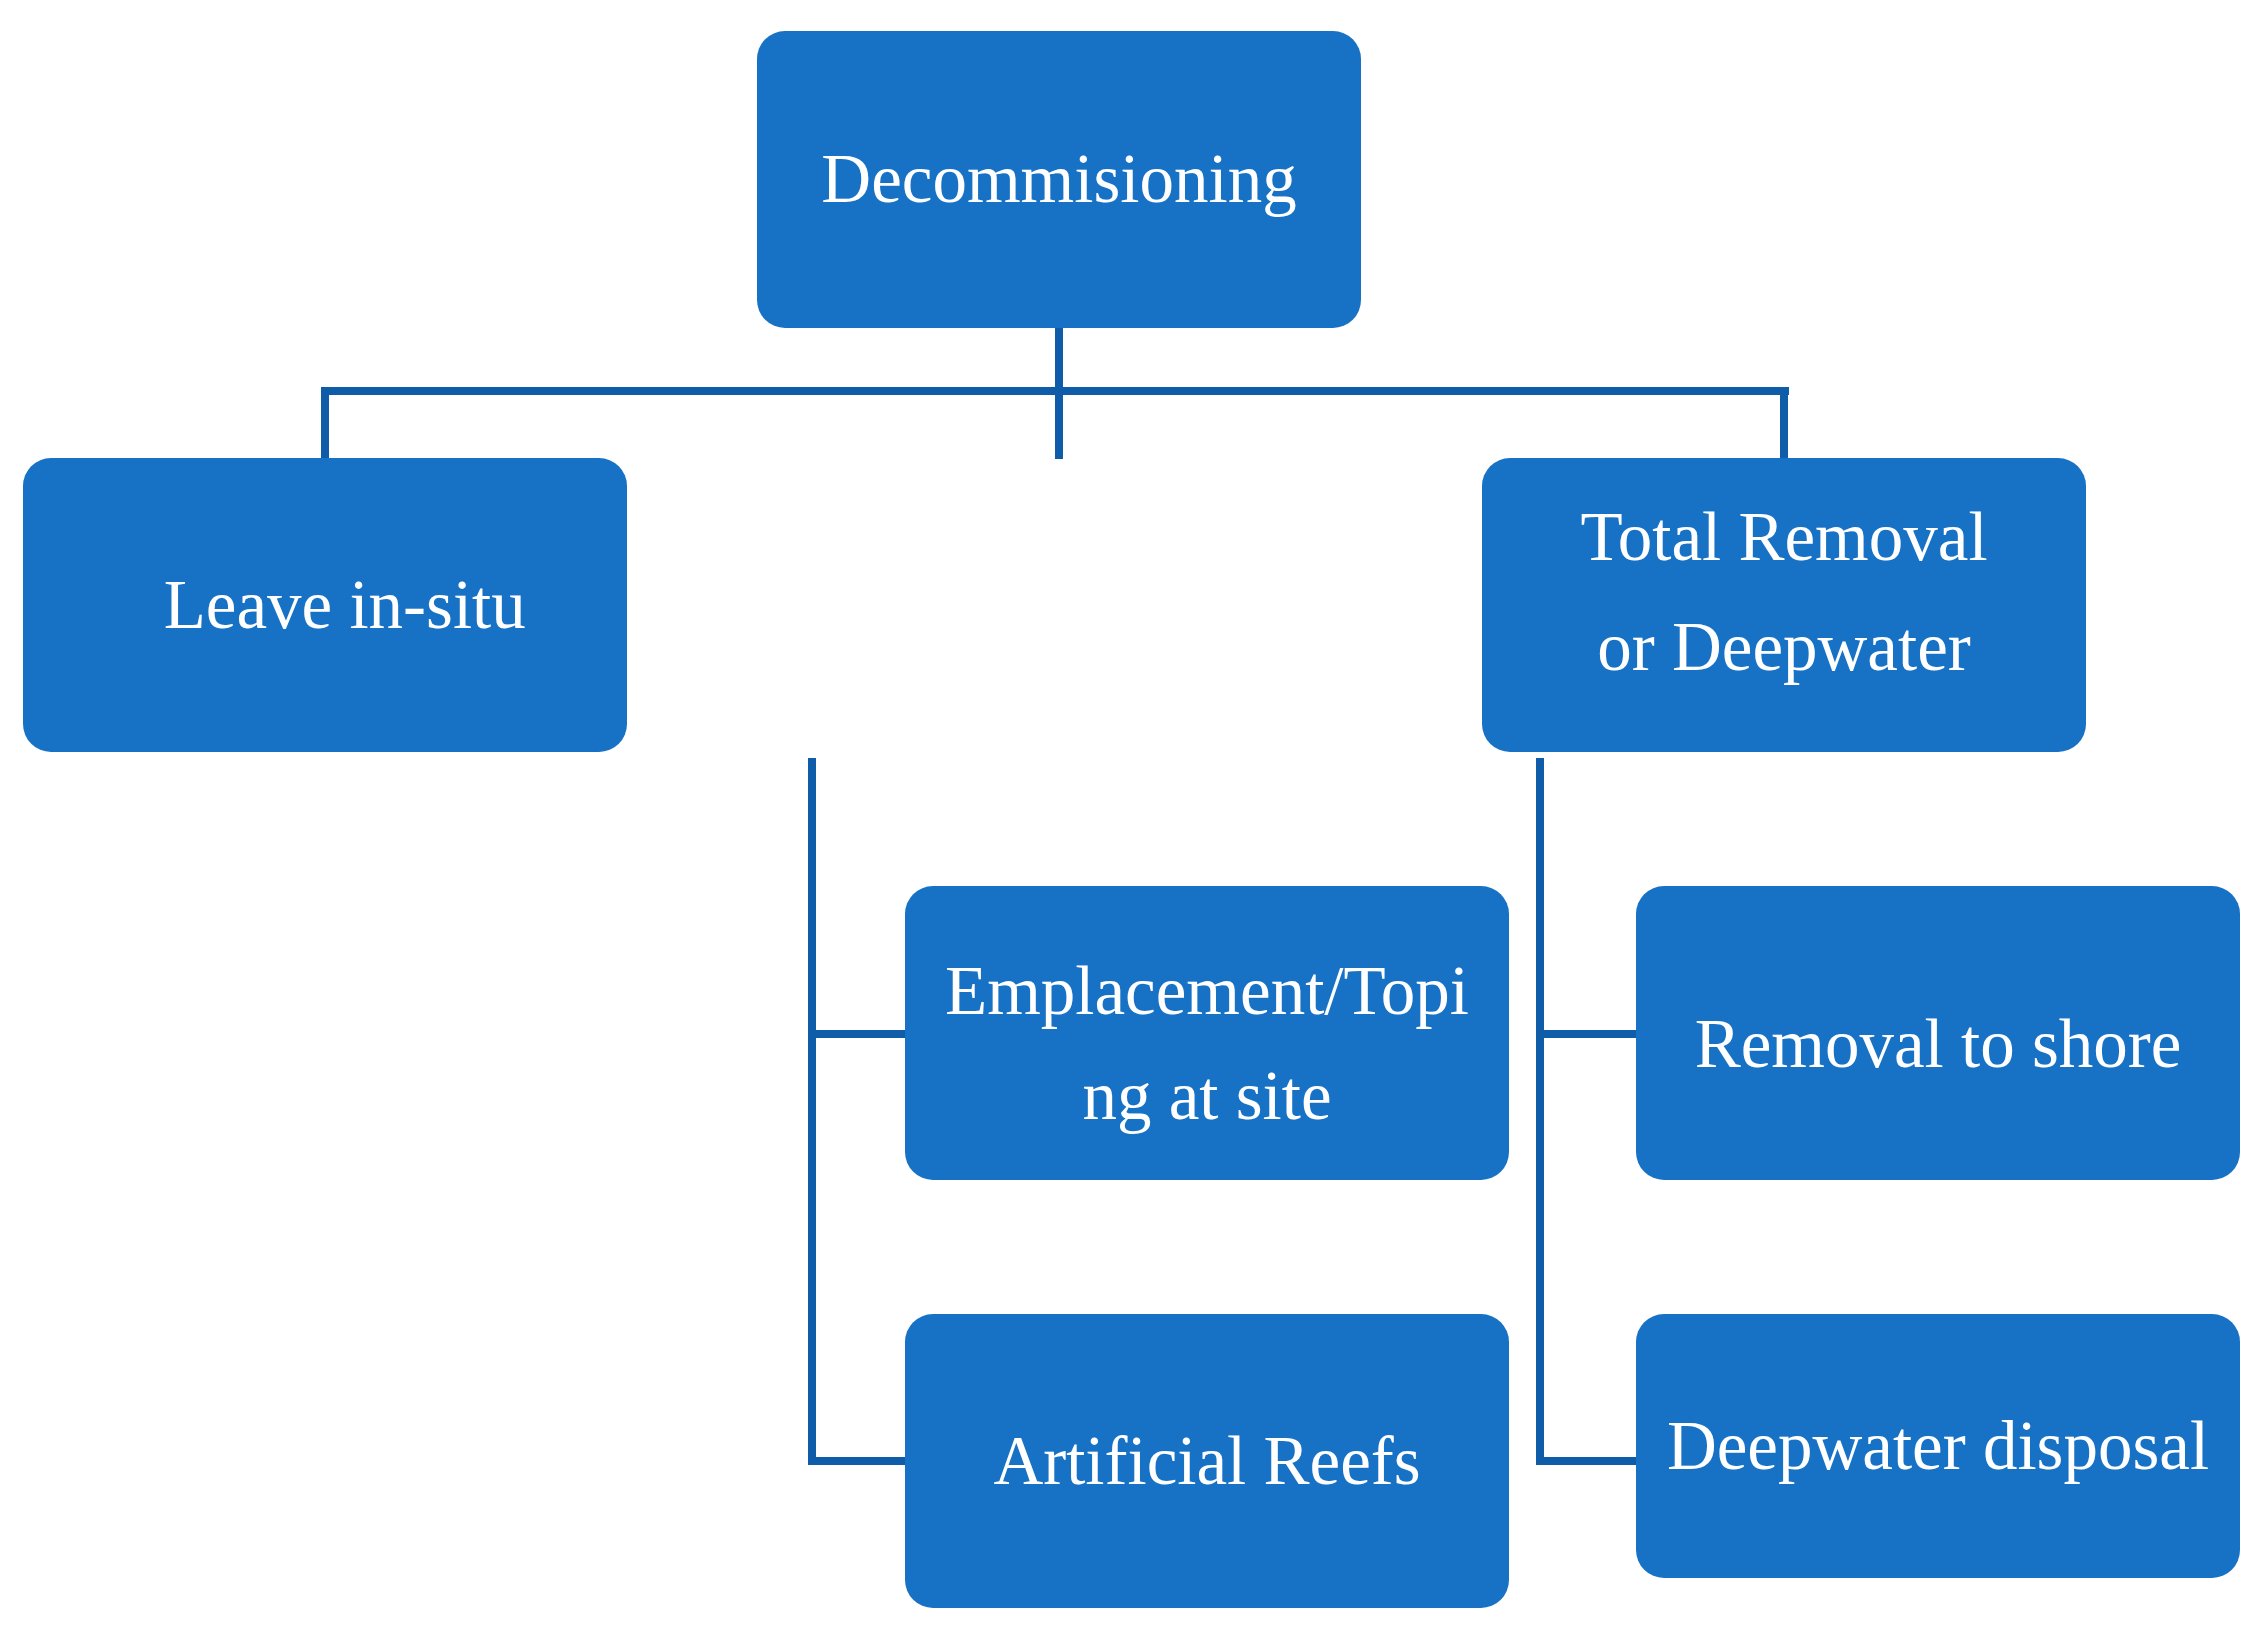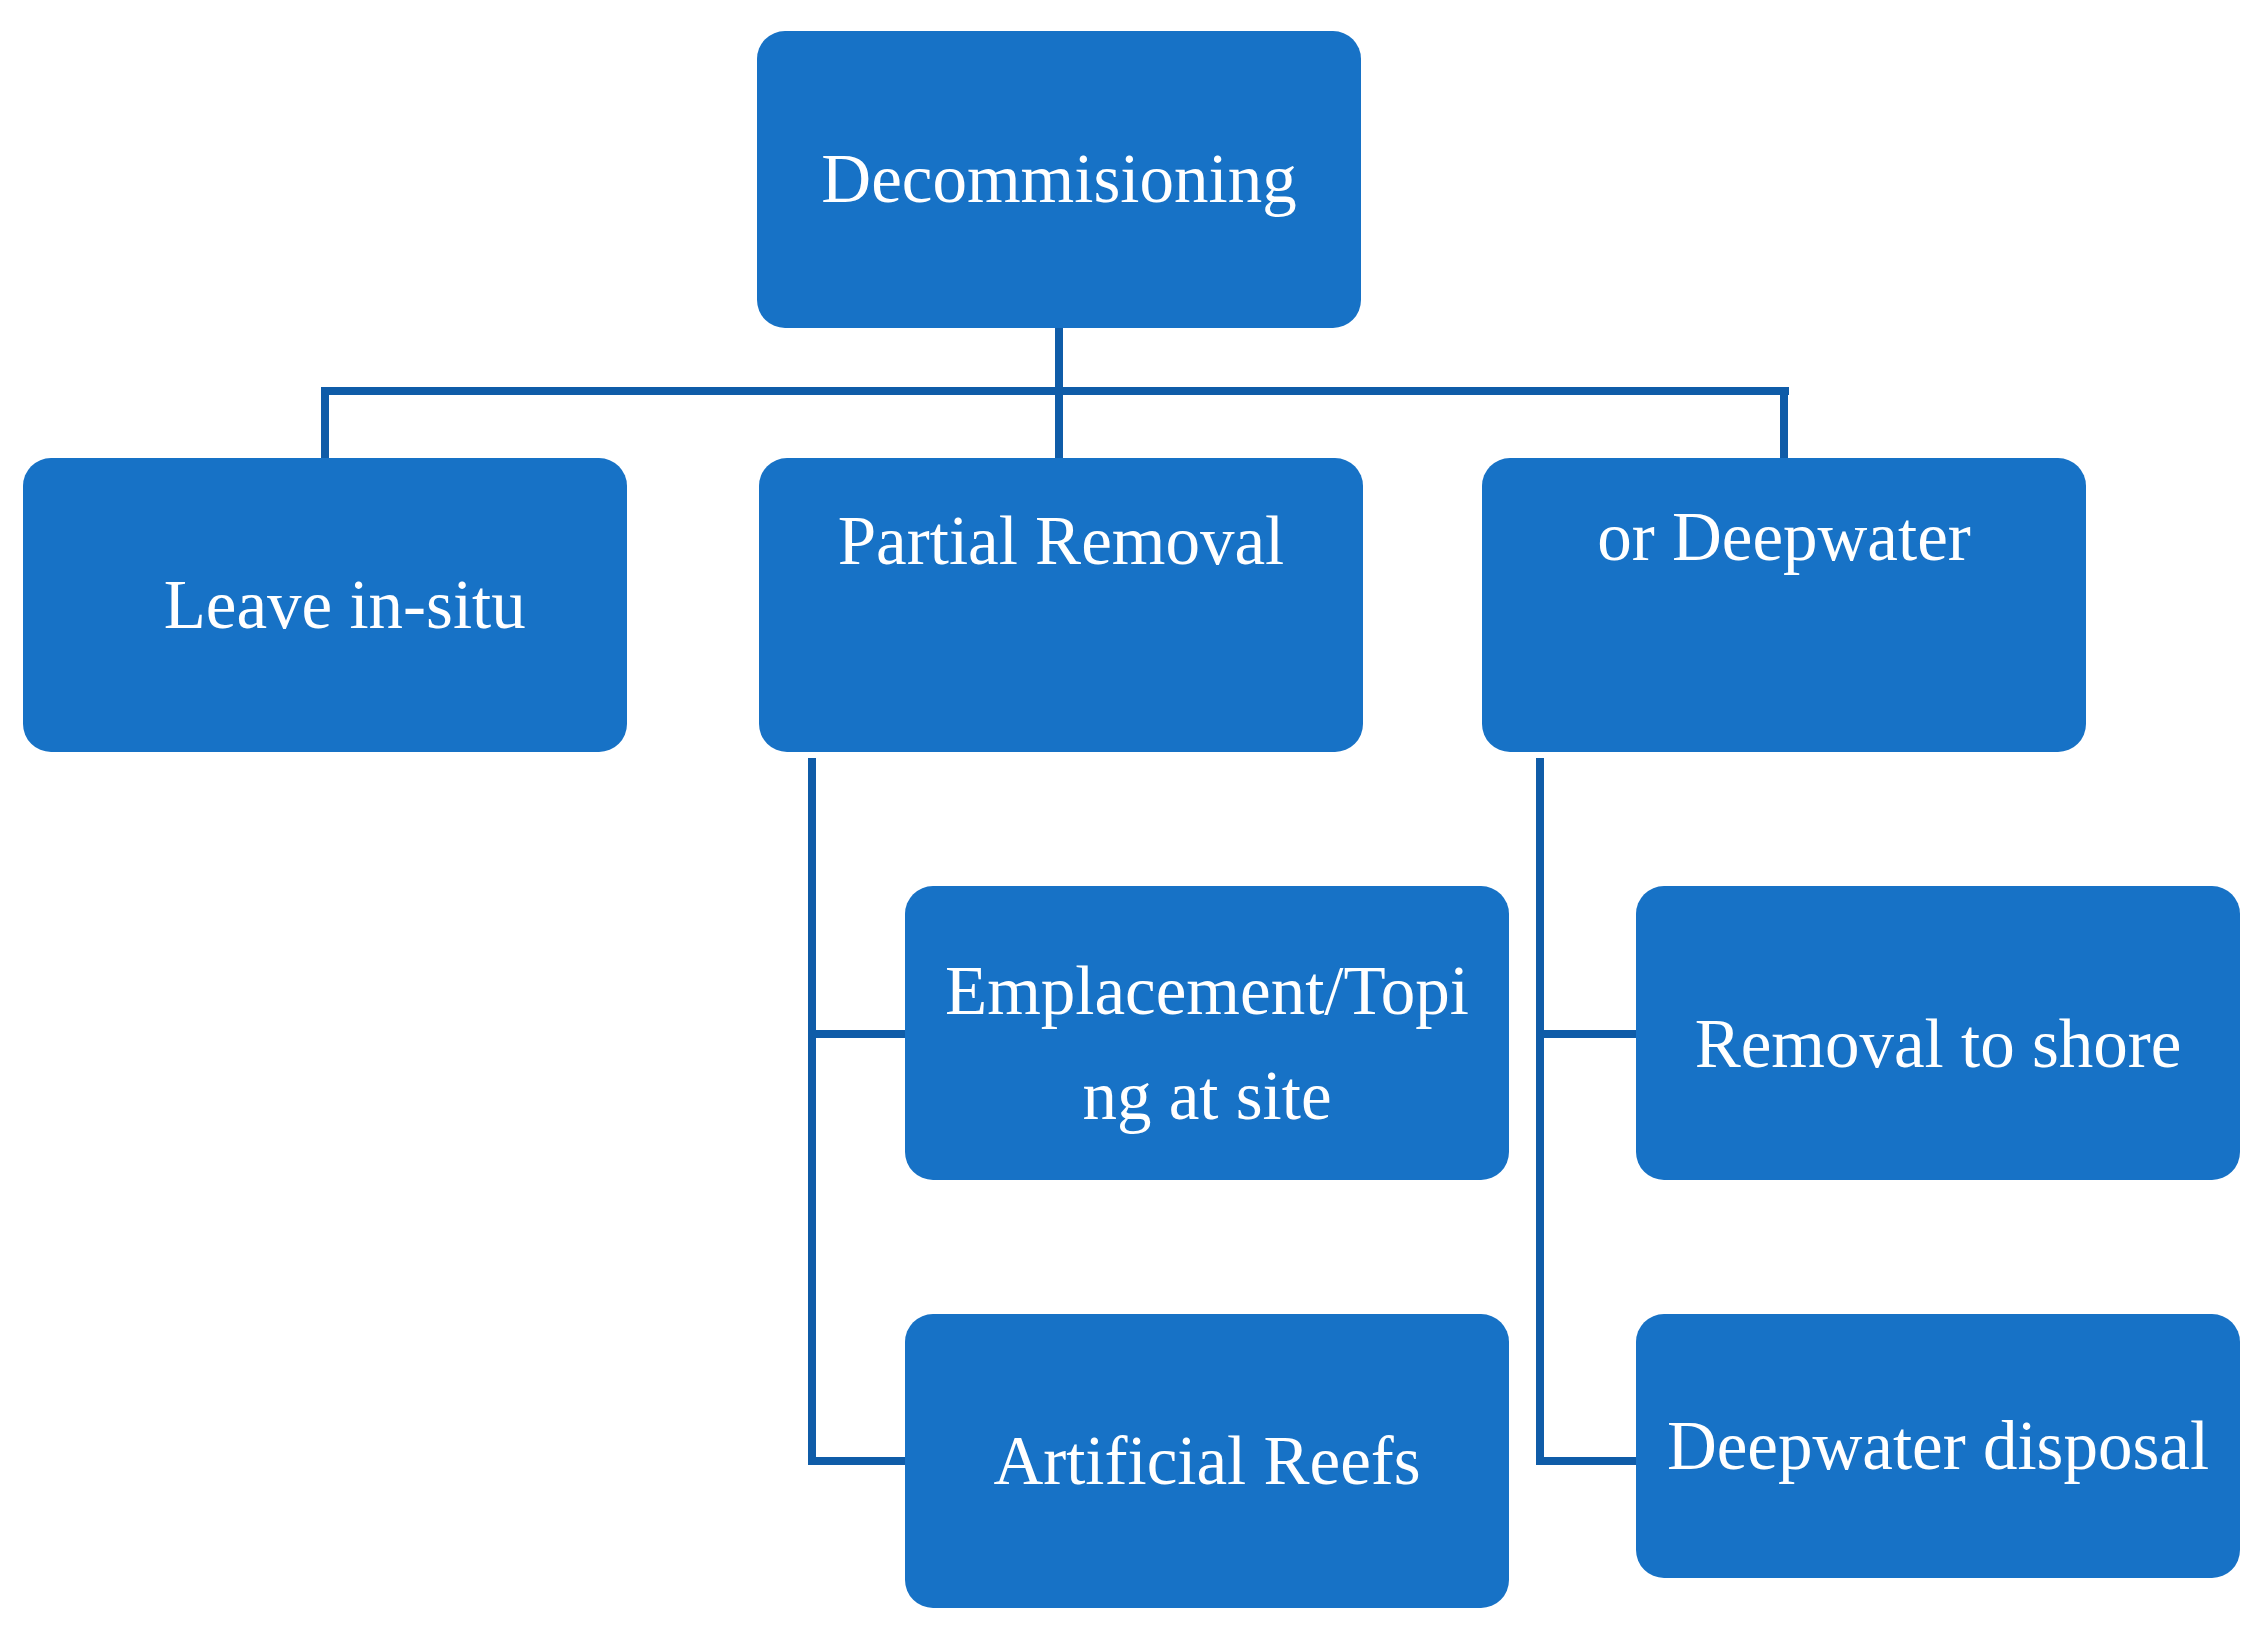--- a/index.html
+++ b/index.html
@@ -56,25 +56,23 @@
   <div class="conn" style="left:1536px; top:1457px; width:100px; height:8.3px;"></div>
 
   <div class="node" style="left:757px; top:31px; width:604px; height:297px;">
     <span>Decommisioning</span>
   </div>
 
   <div class="node" style="left:22.7px; top:458px; width:604px; height:294px;padding-left:40px;">
     <span>Leave in-situ</span>
   </div>
 
-  <div class="node anchor-top" style="left:759px; top:458px; width:604px; height:294px;">
-    <span>Partial Removal</span>
-  </div>
 
   <div class="node lh-wide" style="left:1482px; top:458px; width:604px; height:294px;">
+    <span>Total Removal</span>
     <span>or Deepwater</span>
   </div>
 
   <div class="node lh-mid" style="left:905px; top:886px; width:604px; height:294px;gap:16px;">
     <span>Emplacement/Topi</span>
     <span>ng at site</span>
   </div>
 
   <div class="node" style="left:905px; top:1314px; width:604px; height:294px;">
     <span>Artificial Reefs</span>

